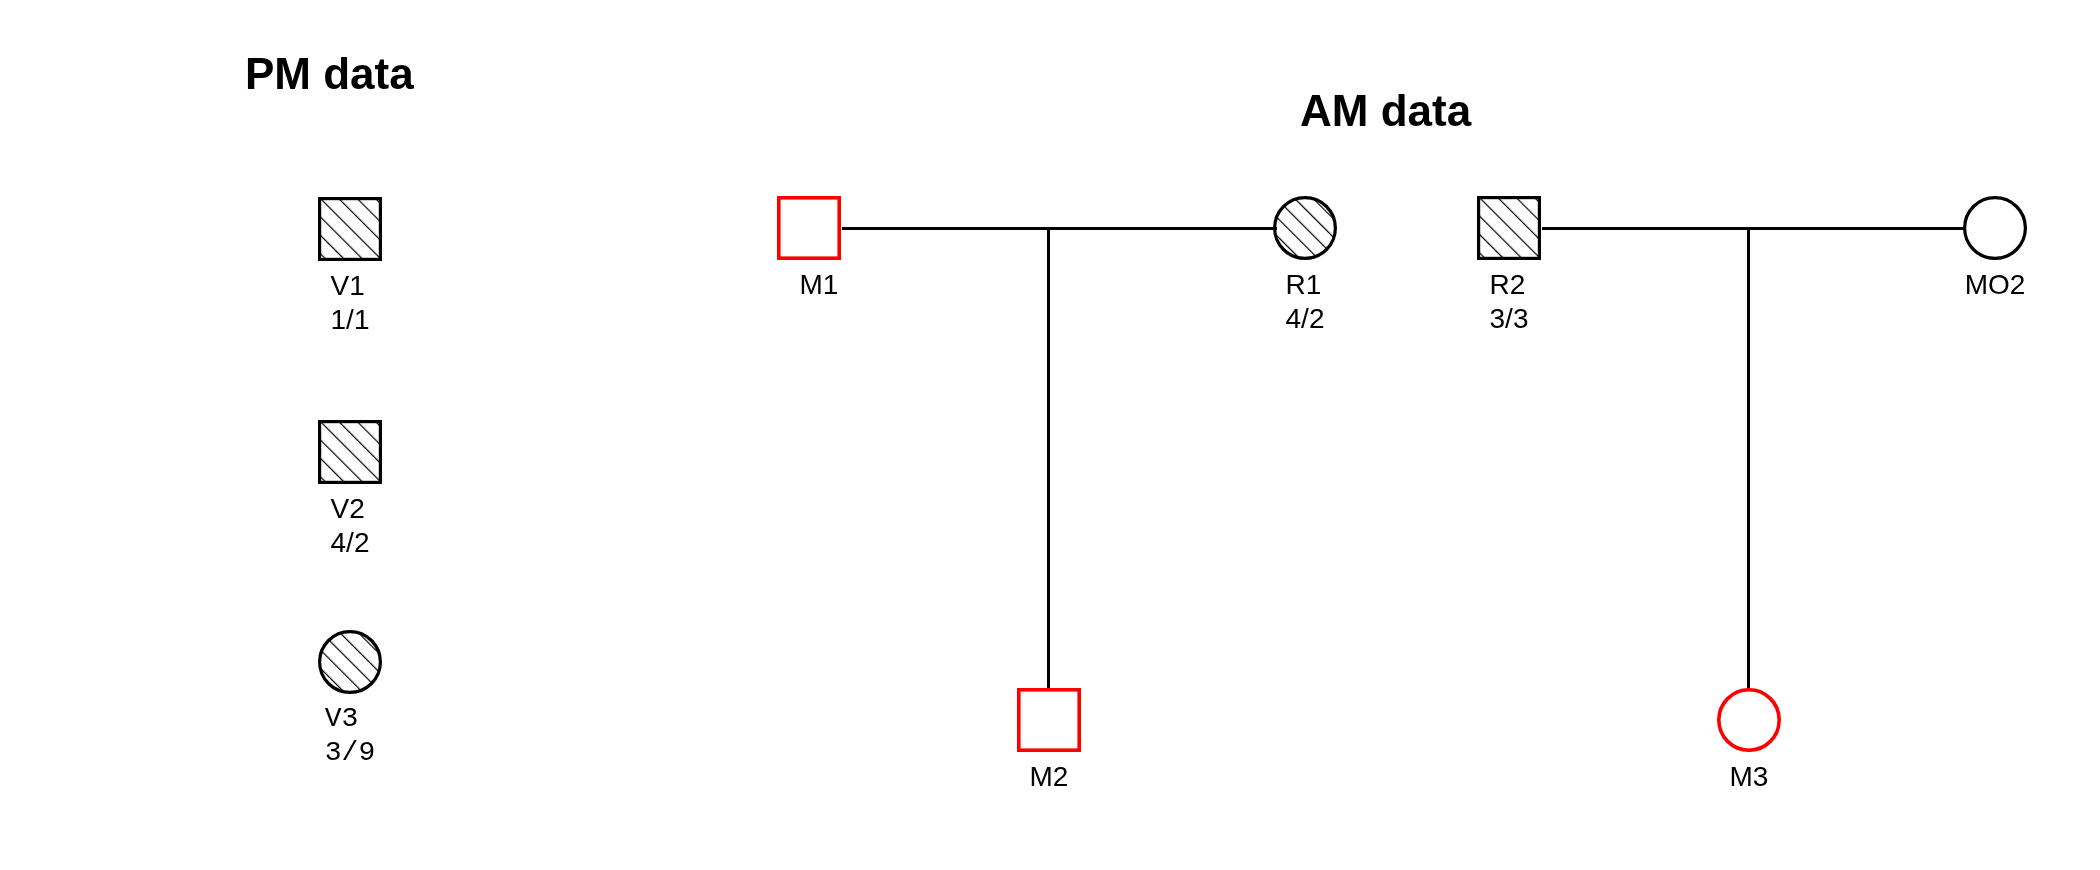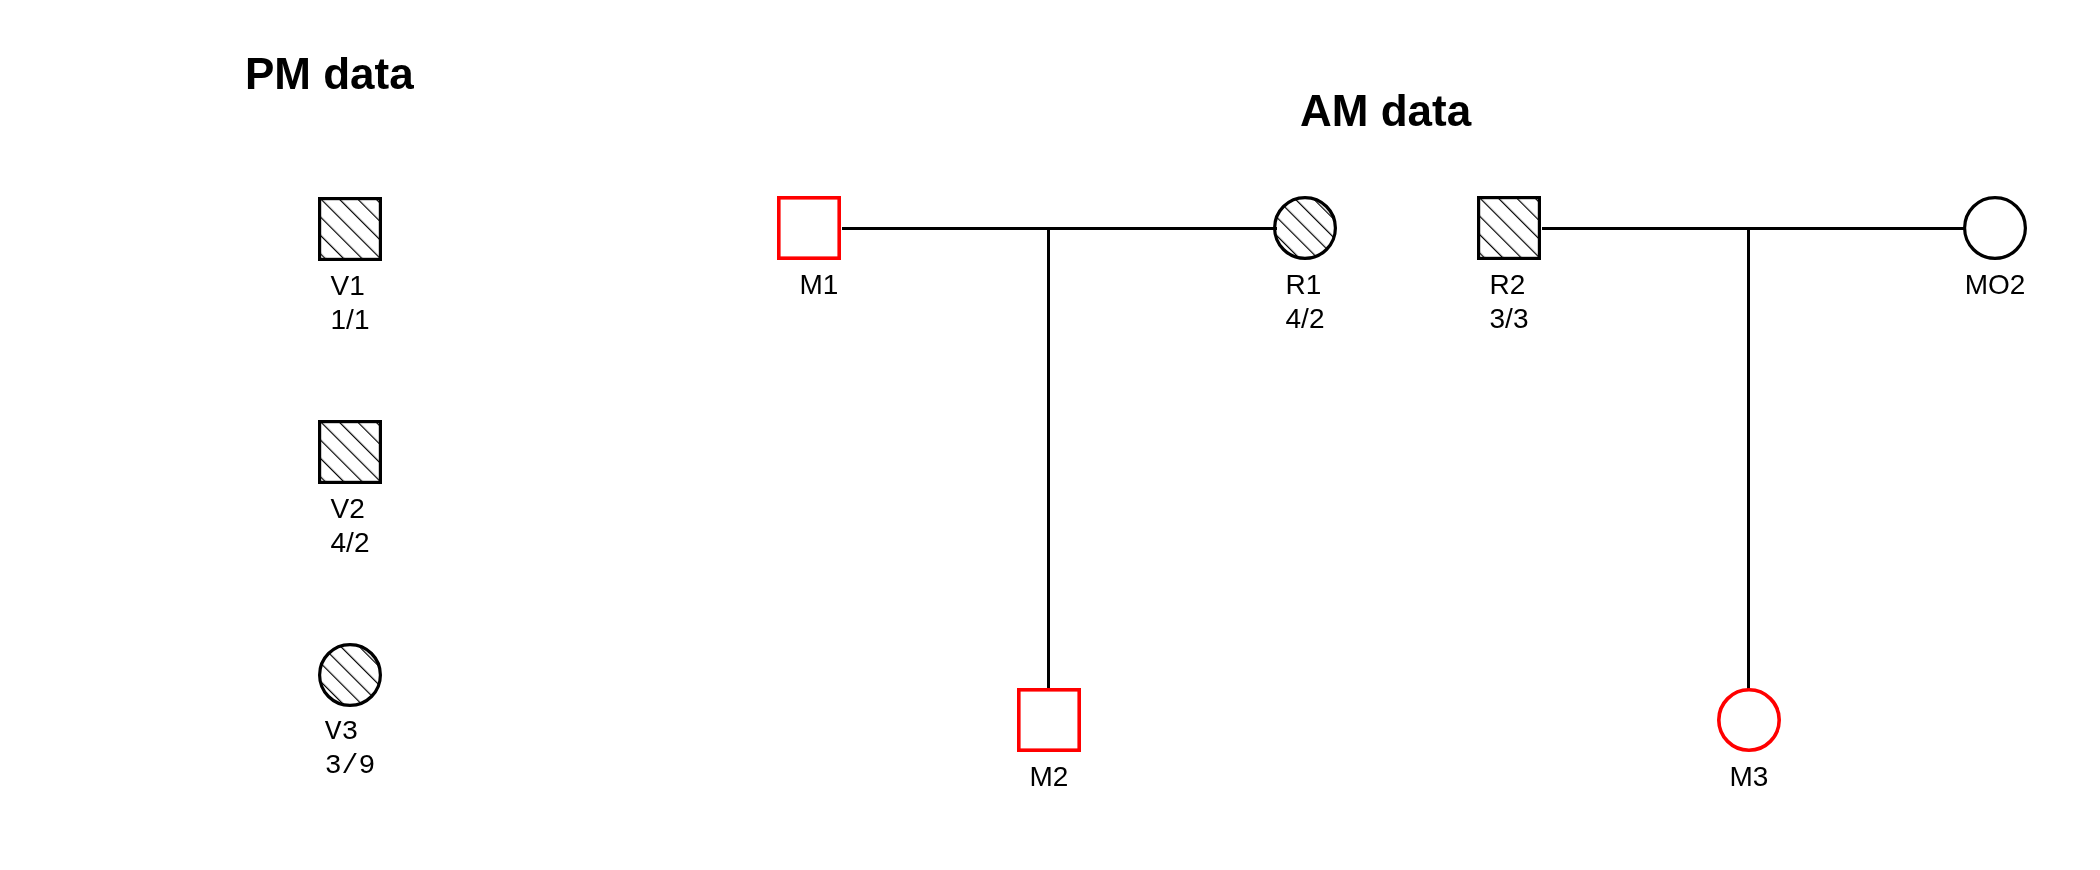--- a/index.html
+++ b/index.html
@@ -92,21 +92,21 @@
         </pattern>
       </defs>
       <rect x="1.6" y="1.6" width="60.8" height="60.8" fill="url(#h-v2)" stroke="#000000" stroke-width="3.2"></rect>
     </svg>
     <div class="node-labels">
       <span class="lbl-id">V2</span>
       <span class="lbl-gt">4/2</span>
     </div>
   </div>
 
-  <div class="node" style="left:318px; top:643px; width:64px; height:64px;font-family:Liberation Mono, monospace;">
+  <div class="node" style="left:318px; top:630px; width:64px; height:64px;font-family:Liberation Mono, monospace;">
     <svg class="sym" width="64" height="64" viewBox="0 0 64 64">
       <defs>
         <pattern id="h-v3" patternUnits="userSpaceOnUse" width="13" height="13" patternTransform="rotate(-45)">
           <line x1="0" y1="0" x2="0" y2="13" stroke="#000000" stroke-width="2.4"></line>
         </pattern>
       </defs>
       <circle cx="32" cy="32" r="30.4" fill="url(#h-v3)" stroke="#000000" stroke-width="3.2"></circle>
     </svg>
     <div class="node-labels">
       <span class="lbl-id">V3</span>

